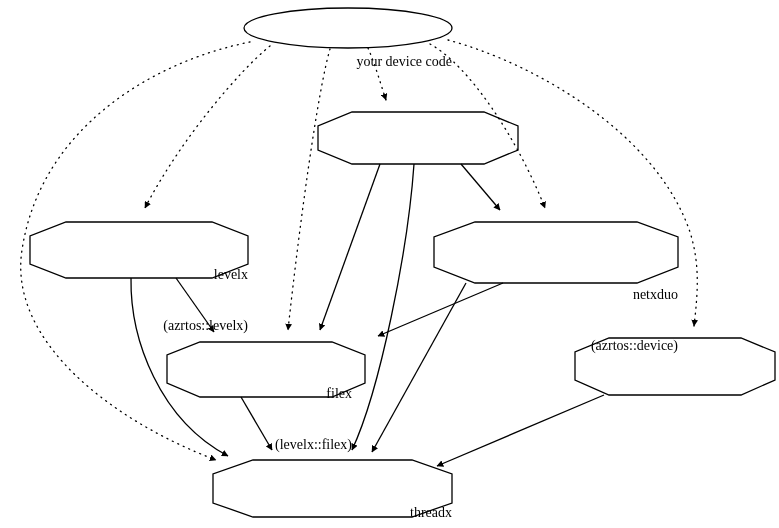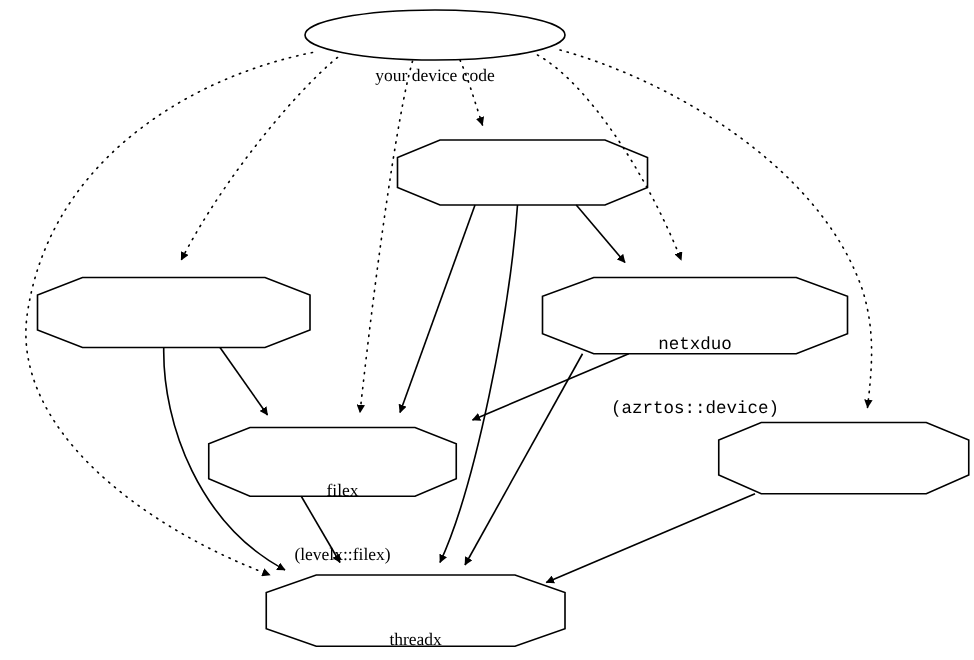--- a/index.html
+++ b/index.html
@@ -17,21 +17,21 @@
   }
   #graph-canvas {
     position: absolute;
     left: 0;
     top: 0;
     width: 779px;
     height: 528px;
   }
   .node-label {
     position: absolute;
-    text-align: center;
+    text-align: right;
     color: #000000;
     font-family: "Liberation Serif", "DejaVu Serif", serif;
     font-size: 14px;
     line-height: 17px;
     white-space: pre;
     pointer-events: none;
   }
   .node-label .l1 { display: block; }
   .node-label .l2 { display: block; }
 </style>
@@ -100,27 +100,31 @@
     </g>
   </svg>
 
   <div class="node-label" style="left:244px; top:19px; width:208px;">
     <span class="l1">your device code</span>
   </div>
 
   <div class="node-label" style="left:318px; top:120px; width:200px;">
   </div>
 
+  <div class="node-label" style="left:30px; top:232px; width:218px;">
+    <span class="l1">levelx</span>
+    <span class="l2">(azrtos::levelx)</span>
+  </div>
 
-  <div class="node-label" style="left:434px; top:234px; width:244px;font-family:Liberation Mono, monospace;">
+  <div class="node-label" style="left:434px; top:252px; width:244px;">
     <span class="l1">netxduo</span>
     <span class="l2">(azrtos::device)</span>
   </div>
 
-  <div class="node-label" style="left:175px; top:351px; width:198px;">
+  <div class="node-label" style="left:154px; top:351px; width:198px;">
     <span class="l1">filex</span>
     <span class="l2">(levelx::filex)</span>
   </div>
 
   <div class="node-label" style="left:575px; top:348px; width:200px;">
   </div>
 
   <div class="node-label" style="left:213px; top:470px; width:239px;">
     <span class="l1">threadx</span>
     

